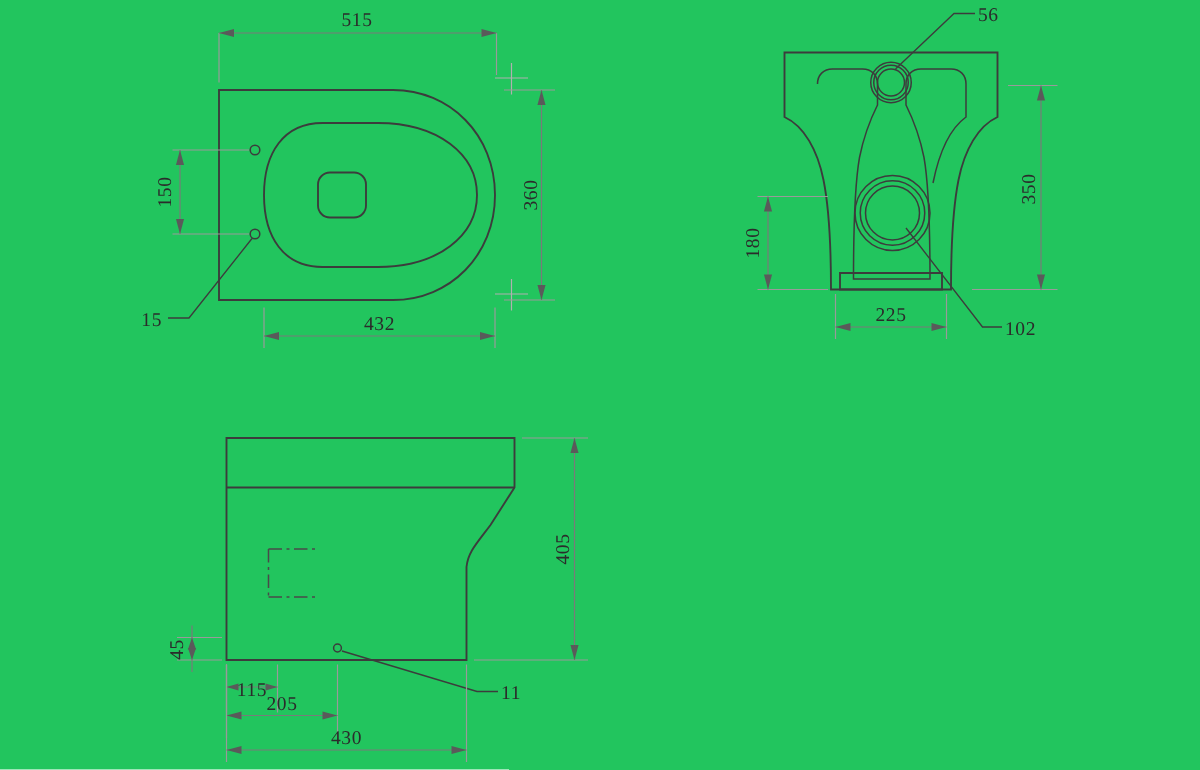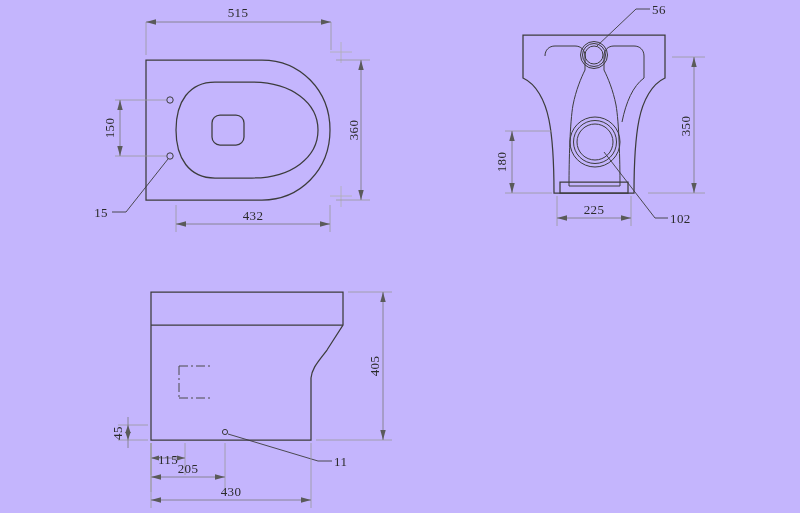--- a/index.html
+++ b/index.html
@@ -10,21 +10,21 @@
   body {
     width: 800px;
     height: 513px;
     font-family: "Liberation Serif", serif;
     overflow: hidden;
   }
   #drawing-root {
     position: relative;
     width: 800px;
     height: 513px;
-    background: #c4b5fd;
+    background: #22c55e;
   }
   svg#cad {
     display: block;
     width: 800px;
     height: 513px;
   }
   .outline {
     fill: none;
     stroke: #3c3c3c;
     stroke-width: 1.25;

